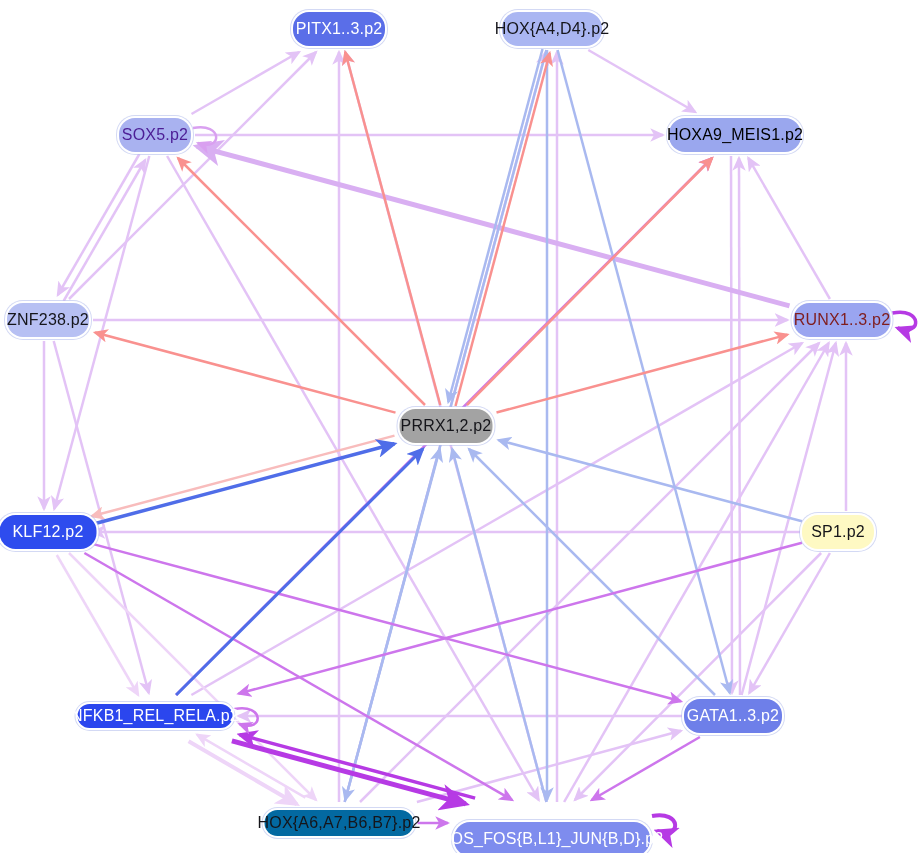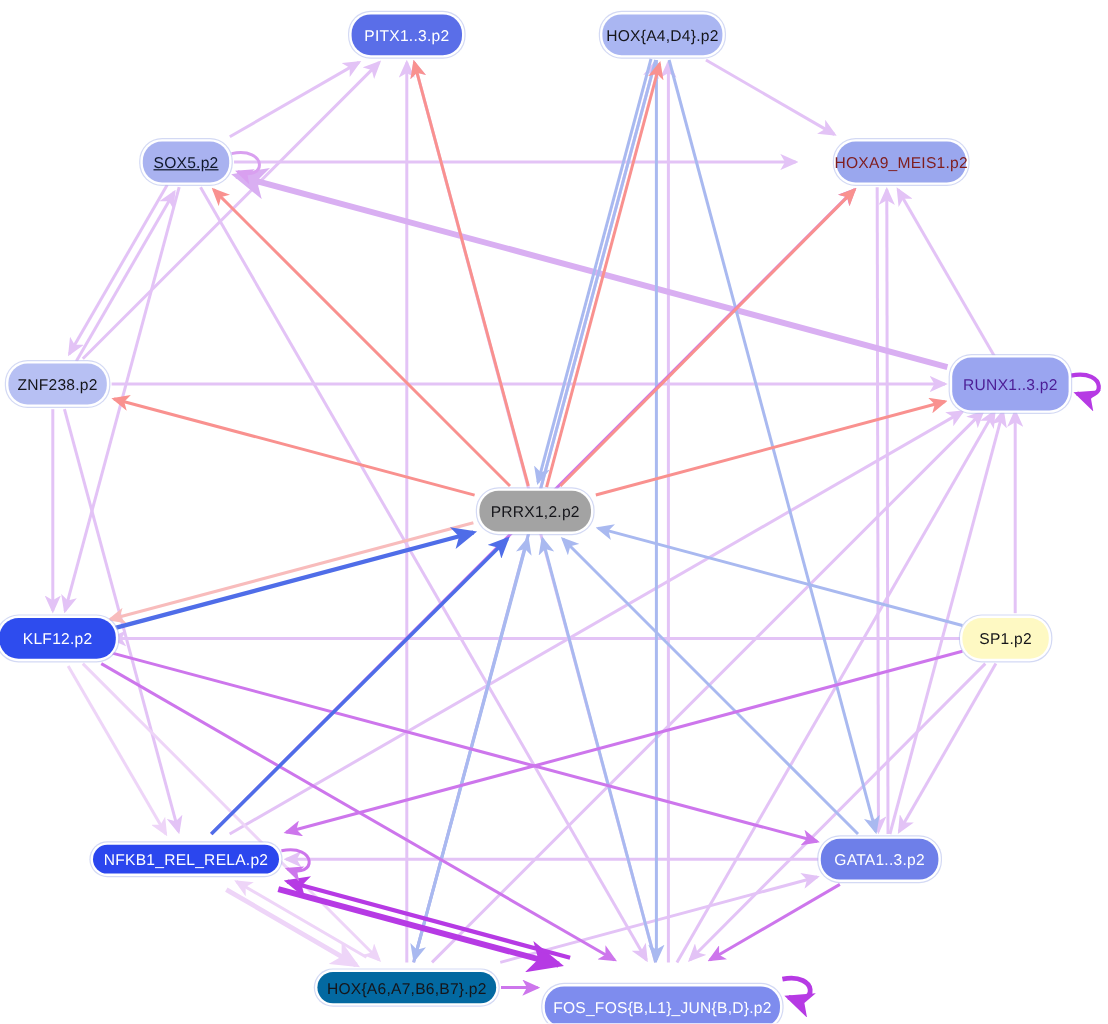--- a/index.html
+++ b/index.html
@@ -8,21 +8,21 @@
     width:923px;height:853px;
     background:#ffffff;
     overflow:hidden;
     font-family:"Liberation Sans", sans-serif;
   }
   .canvas svg{position:absolute;left:0;top:0;}
   .node{
     position:absolute;
     display:flex;align-items:center;justify-content:center;
     border-radius:16px;
-    font-size:13px;
+    font-size:16px;
     letter-spacing:.2px;
     box-shadow:0 0 0 2px #ffffff, 0 0 0 3px rgba(175,185,235,.55);
     cursor:pointer;
     white-space:nowrap;
     transform:translate(-50%,-50%);
     user-select:none;
   }
 </style>
 </head>
 <body>
@@ -124,30 +124,30 @@
       <path d="M234.5,709 C264.5,703 264.5,733 239.5,724" stroke="#cd76ec" stroke-width="2.5" fill="none" marker-end="url(#arr-orchid)"></path>
       <path d="M652,816 C682,810 682,840 657,831" stroke="#b63ae4" stroke-width="4" fill="none" marker-end="url(#arr-magenta)"></path>
     </svg>
   <div id="node-layer">
       <div class="node" style="left: 339px; top: 29px; width: 92px; height: 34px; background: rgb(90, 110, 232); color: rgb(255, 255, 255);">
         <span>PITX1..3.p2</span>
       </div>
       <div class="node" style="left: 552px; top: 29px; width: 100px; height: 34px; background: rgb(170, 182, 242); color: rgb(21, 21, 26);">
         <span>HOX{A4,D4}.p2</span>
       </div>
-      <div class="node" style="left: 155px; top: 135px; width: 72px; height: 34px; background: rgb(169, 178, 240); color: #0f172a; text-decoration: underline;">
+      <div class="node" style="left: 155px; top: 135px; width: 72px; height: 34px; background: rgb(169, 178, 240); color: #4c1d95;">
         <span>SOX5.p2</span>
       </div>
-      <div class="node" style="left: 735px; top: 135px; width: 108px; height: 34px; background: rgb(154, 167, 238); color: #7f1d1d; margin-left: 16px;">
+      <div class="node" style="left: 735px; top: 135px; width: 132px; height: 34px; background: rgb(154, 167, 238); color: #000000;">
         <span>HOXA9_MEIS1.p2</span>
       </div>
       <div class="node" style="left: 48px; top: 320px; width: 82px; height: 34px; background: rgb(183, 192, 243); color: rgb(21, 21, 26);">
         <span>ZNF238.p2</span>
       </div>
-      <div class="node" style="left: 842px; top: 320px; width: 97px; height: 44px; background: rgb(154, 165, 240); color: #4c1d95;">
+      <div class="node" style="left: 842px; top: 320px; width: 97px; height: 34px; background: rgb(154, 165, 240); color: #7f1d1d;">
         <span>RUNX1..3.p2</span>
       </div>
       <div class="node" style="left: 446px; top: 426px; width: 93px; height: 34px; background: #a3a3a3; color: rgb(21, 21, 26);">
         <span>PRRX1,2.p2</span>
       </div>
       <div class="node" style="left: 48px; top: 532px; width: 97px; height: 34px; background: rgb(46, 76, 238); color: rgb(255, 255, 255);">
         <span>KLF12.p2</span>
       </div>
       <div class="node" style="left: 838px; top: 532px; width: 72px; height: 34px; background: #fef9c3; color: rgb(21, 21, 26);">
         <span>SP1.p2</span>

